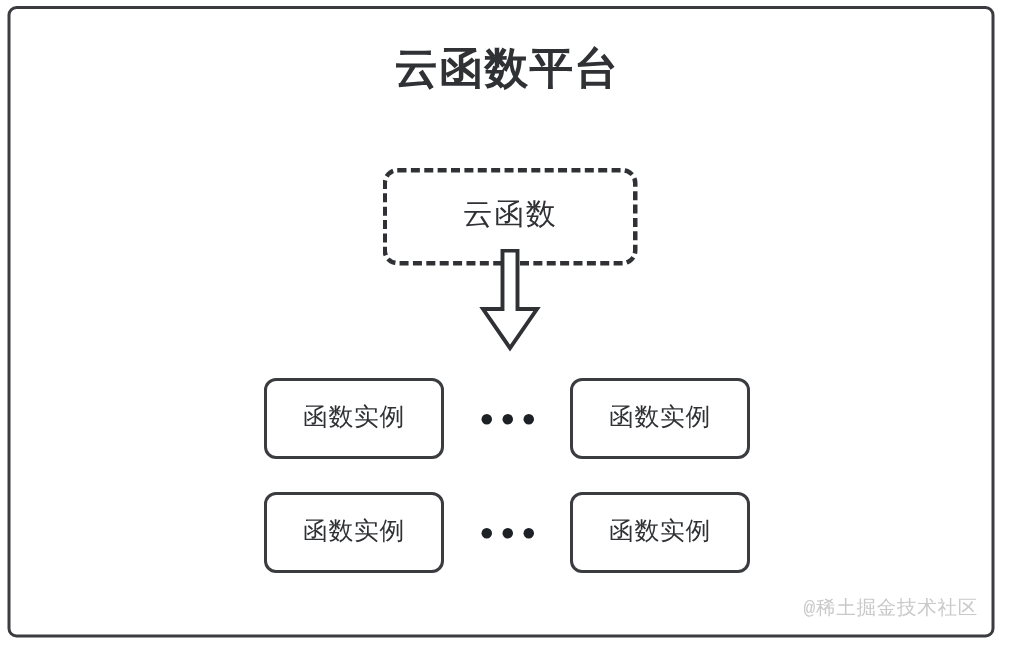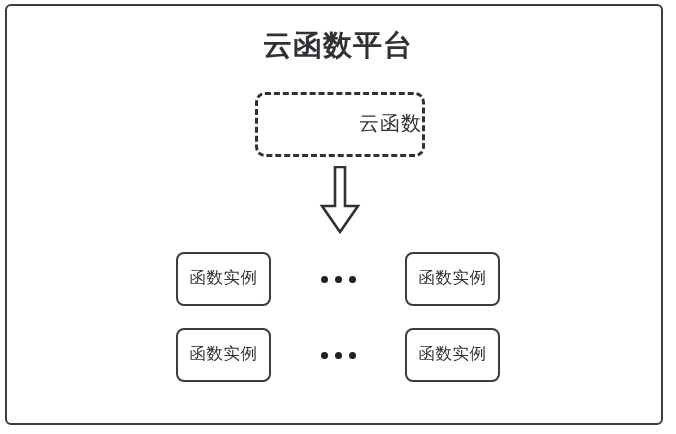--- a/index.html
+++ b/index.html
@@ -41,30 +41,30 @@
     font-weight: bold;
     color: #2f3134;
     letter-spacing: 1px;
     line-height: 38px;
     white-space: nowrap;
   }
   
   .cloud-fn-box {
     position: absolute;
     left: 255px;
-    top: 92px;
+    top: 112px;
     width: 170px;
     height: 65px;
     box-sizing: border-box;
     border: 3px dashed #2f3134;
     border-radius: 10px;
     background: #ffffff;
     display: flex;
     align-items: center;
-    justify-content: flex-end;
+    justify-content: center;
   }
   .cloud-fn-label {
     font-size: 20px;
     color: #2f3134;
     line-height: 1;
     letter-spacing: 1px;
     white-space: nowrap;
   }
   
   .block-arrow {
@@ -80,21 +80,21 @@
     display: flex;
     align-items: center;
     left: 176px;
     width: 324px;
     height: 54px;
   }
   .row-1 { top: 252px; }
   .row-2 { top: 328px; }
   .instance-box {
     box-sizing: border-box;
-    width: 95px;
+    width: 120px;
     height: 54px;
     border: 2.5px solid #3a3c40;
     border-radius: 8px;
     background: #ffffff;
     display: flex;
     align-items: center;
     justify-content: center;
     flex: 0 0 auto;
   }
   .instance-label {
@@ -169,14 +169,15 @@
     <div class="ellipsis-dots">
       <i></i>
       <i></i>
       <i></i>
     </div>
     <div class="instance-box">
       <span class="instance-label">函数实例</span>
     </div>
   </div>
 
+  <div class="watermark">@稀土掘金技术社区</div>
 
 </div>
 
 </body></html>

